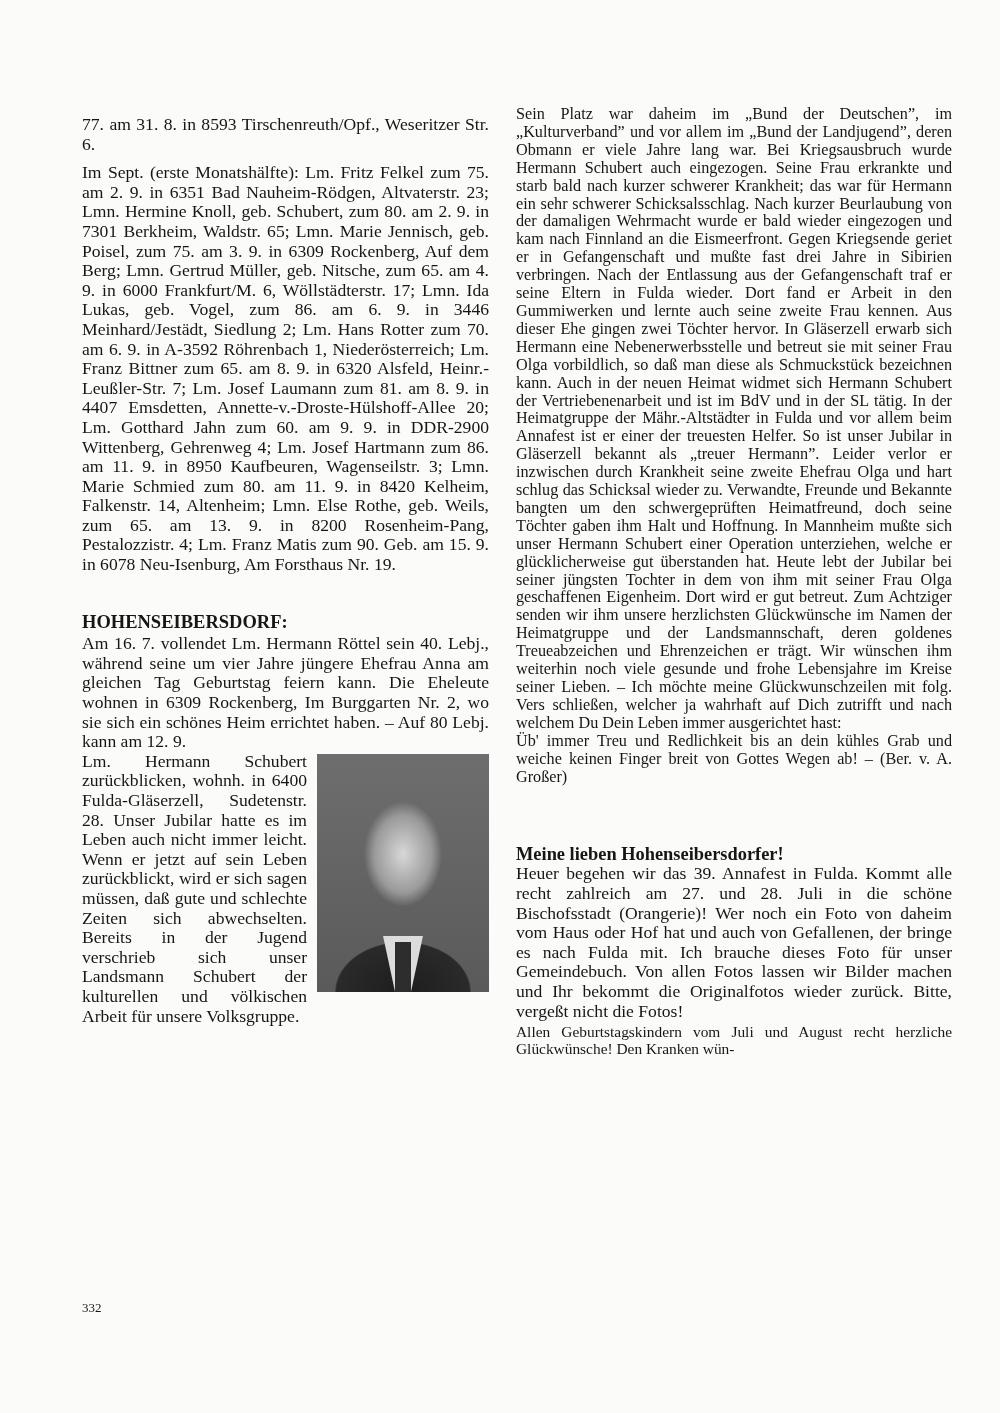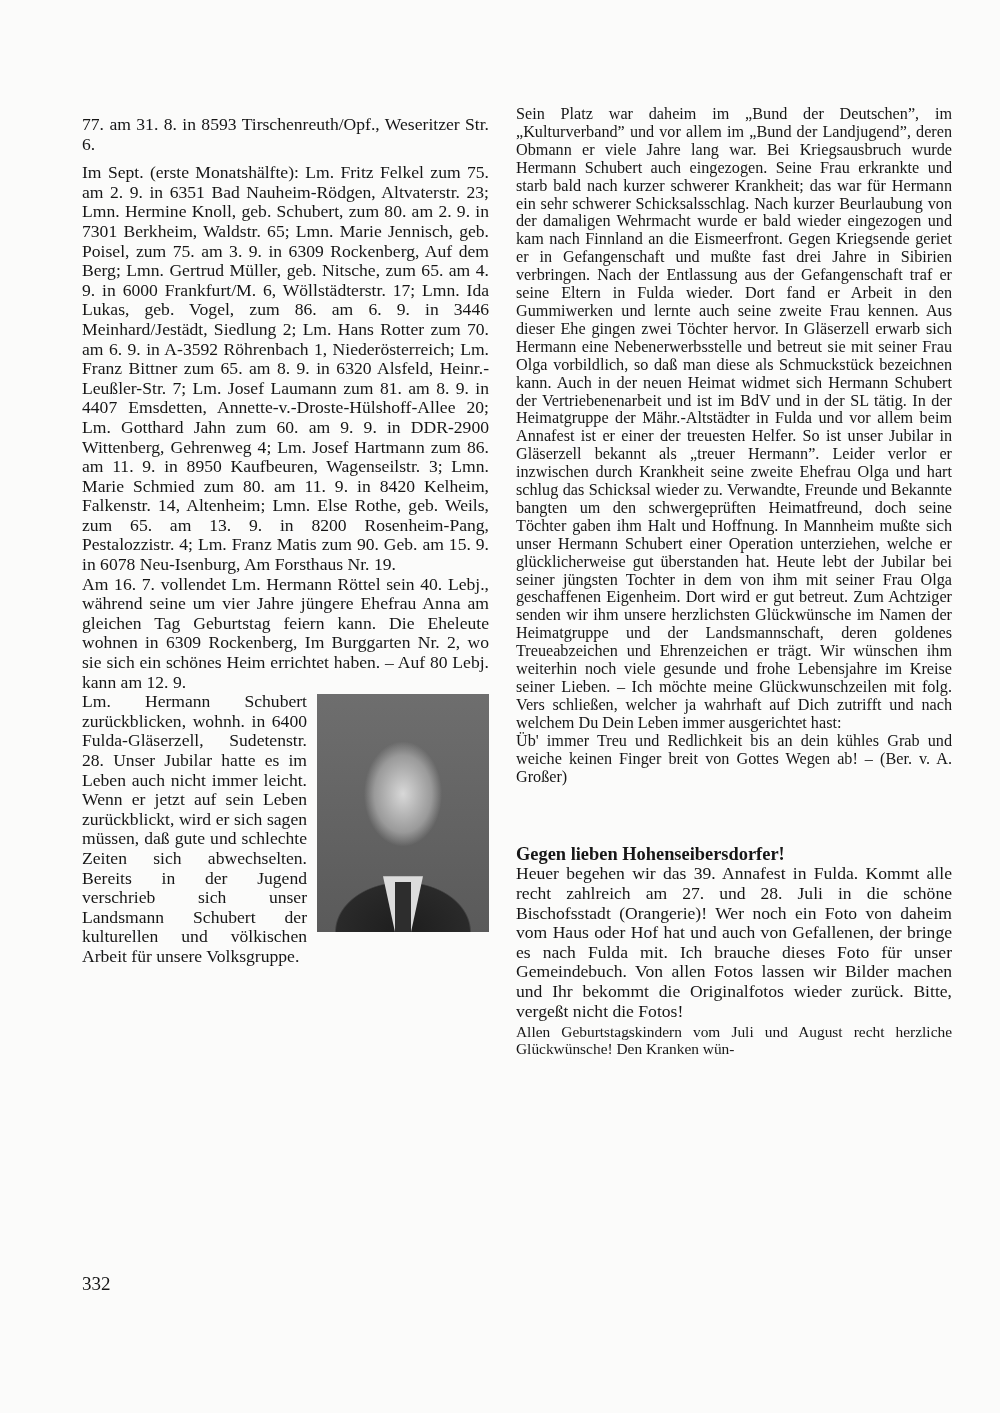--- a/index.html
+++ b/index.html
@@ -13,39 +13,40 @@
   .gap { height:9px; }
   .head { font-weight:bold; font-size:18.5px; margin-top:38px !important; margin-bottom:2px !important; }
   .rhead { font-weight:bold; font-size:18.4px; line-height:20px; margin-top:58px !important; }
   .big { font-size:17.6px; line-height:19.6px; }
   .photo { float:right; width:172px; height:238px; margin:2px 0 4px 10px;
            background:radial-gradient(ellipse 52px 70px at 50% 42%, #d8d8d8 0%, #9a9a9a 55%, transparent 75%),
                       radial-gradient(ellipse 95px 70px at 50% 100%, #1d1d1d 0%, #2a2a2a 70%, transparent 72%),
                       linear-gradient(#6e6e6e,#5a5a5a); position:relative; }
   .photo .collar { position:absolute; left:66px; bottom:0; width:40px; height:56px; background:#dcdcdc; clip-path:polygon(0 0,100% 0,70% 100%,30% 100%); }
   .photo .tie { position:absolute; left:78px; bottom:0; width:16px; height:50px; background:#2d2d2d; }
-  .pageno { position:absolute; left:82px; top:1273px; font-size:19px; }
+  .pageno { position:absolute; left:82px; top:1300px; font-size:13px; }
   b { font-weight:normal; }
 </style>
 </head>
 <body>
 
 <div class="col left">
   <p>77. am 31. 8. in 8593 Tirschenreuth/Opf., Weseritzer Str. 6.</p>
   <div class="gap"></div>
   <p><b>Im Sept.</b><span> (erste Monatshälfte): Lm. </span><b>Fritz Felkel</b><span> zum 75. am 2. 9. in 6351 Bad Nauheim-Rödgen, Altvaterstr. 23; Lmn. </span><b>Hermine Knoll,</b><span> geb. Schubert, zum 80. am 2. 9. in 7301 Berkheim, Waldstr. 65; Lmn. </span><b>Marie Jennisch,</b><span> geb. Poisel, zum 75. am 3. 9. in 6309 Rockenberg, Auf dem Berg; Lmn. </span><b>Gertrud Müller,</b><span> geb. Nitsche, zum 65. am 4. 9. in 6000 Frankfurt/M. 6, Wöllstädterstr. 17; Lmn. </span><b>Ida Lukas,</b><span> geb. Vogel, zum 86. am 6. 9. in 3446 Meinhard/Jestädt, Siedlung 2; Lm. </span><b>Hans Rotter</b><span> zum 70. am 6. 9. in A-3592 Röhrenbach 1, Niederösterreich; Lm. </span><b>Franz Bittner</b><span> zum 65. am 8. 9. in 6320 Alsfeld, Heinr.-Leußler-Str. 7; Lm. </span><b>Josef Laumann</b><span> zum 81. am 8. 9. in 4407 Emsdetten, Annette-v.-Droste-Hülshoff-Allee 20; Lm. </span><b>Gotthard Jahn</b><span> zum 60. am 9. 9. in DDR-2900 Wittenberg, Gehrenweg 4; Lm. </span><b>Josef Hartmann</b><span> zum 86. am 11. 9. in 8950 Kaufbeuren, Wagenseilstr. 3; Lmn. </span><b>Marie Schmied</b><span> zum 80. am 11. 9. in 8420 Kelheim, Falkenstr. 14, Altenheim; Lmn. </span><b>Else Rothe,</b><span> geb. Weils, zum 65. am 13. 9. in 8200 Rosenheim-Pang, Pestalozzistr. 4; Lm. </span><b>Franz Matis</b><span> zum </span><b>90. Geb.</b><span> am 15. 9. in 6078 Neu-Isenburg, Am Forsthaus Nr. 19.</span></p>
+  <p class="head">HOHENSEIBERSDORF:</p>
   <p><span>Am 16. 7. vollendet Lm. </span><b>Hermann Röttel</b><span> sein 40. Lebj., während seine um vier Jahre jüngere Ehefrau Anna am gleichen Tag Geburtstag feiern kann. Die Eheleute wohnen in 6309 Rockenberg, Im Burggarten Nr. 2, wo sie sich ein schönes Heim errichtet haben. – Auf 80 Lebj. kann am 12. 9.</span></p>
   <div class="photo" title="Portrait of Hermann Schubert">
       <div class="collar"></div>
       <div class="tie"></div>
     </div>
   <p><span>Lm. </span><b>Hermann Schubert</b><span> zurückblicken, wohnh. in 6400 Fulda-Gläserzell, Sudetenstr. 28. Unser Jubilar hatte es im Leben auch nicht immer leicht. Wenn er jetzt auf sein Leben zurückblickt, wird er sich sagen müssen, daß gute und schlechte Zeiten sich abwechselten. Bereits in der Jugend verschrieb sich unser Landsmann Schubert der kulturellen und völkischen Arbeit für unsere Volksgruppe.</span></p>
 </div>
 
 <div class="col right">
   <p>Sein Platz war daheim im „Bund der Deutschen”, im „Kulturverband” und vor allem im „Bund der Landjugend”, deren Obmann er viele Jahre lang war. Bei Kriegsausbruch wurde Hermann Schubert auch eingezogen. Seine Frau erkrankte und starb bald nach kurzer schwerer Krankheit; das war für Hermann ein sehr schwerer Schicksalsschlag. Nach kurzer Beurlaubung von der damaligen Wehrmacht wurde er bald wieder eingezogen und kam nach Finnland an die Eismeerfront. Gegen Kriegsende geriet er in Gefangenschaft und mußte fast drei Jahre in Sibirien verbringen. Nach der Entlassung aus der Gefangenschaft traf er seine Eltern in Fulda wieder. Dort fand er Arbeit in den Gummiwerken und lernte auch seine zweite Frau kennen. Aus dieser Ehe gingen zwei Töchter hervor. In Gläserzell erwarb sich Hermann eine Nebenerwerbsstelle und betreut sie mit seiner Frau Olga vorbildlich, so daß man diese als Schmuckstück bezeichnen kann. Auch in der neuen Heimat widmet sich Hermann Schubert der Vertriebenenarbeit und ist im BdV und in der SL tätig. In der Heimatgruppe der Mähr.-Altstädter in Fulda und vor allem beim Annafest ist er einer der treuesten Helfer. So ist unser Jubilar in Gläserzell bekannt als „treuer Hermann”. Leider verlor er inzwischen durch Krankheit seine zweite Ehefrau Olga und hart schlug das Schicksal wieder zu. Verwandte, Freunde und Bekannte bangten um den schwergeprüften Heimatfreund, doch seine Töchter gaben ihm Halt und Hoffnung. In Mannheim mußte sich unser Hermann Schubert einer Operation unterziehen, welche er glücklicherweise gut überstanden hat. Heute lebt der Jubilar bei seiner jüngsten Tochter in dem von ihm mit seiner Frau Olga geschaffenen Eigenheim. Dort wird er gut betreut. Zum Achtziger senden wir ihm unsere herzlichsten Glückwünsche im Namen der Heimatgruppe und der Landsmannschaft, deren goldenes Treueabzeichen und Ehrenzeichen er trägt. Wir wünschen ihm weiterhin noch viele gesunde und frohe Lebensjahre im Kreise seiner Lieben. – Ich möchte meine Glückwunschzeilen mit folg. Vers schließen, welcher ja wahrhaft auf Dich zutrifft und nach welchem Du Dein Leben immer ausgerichtet hast:</p>
   <p>Üb' immer Treu und Redlichkeit bis an dein kühles Grab und weiche keinen Finger breit von Gottes Wegen ab! – (Ber. v. A. Großer)</p>
-  <p class="rhead">Gegen lieben Hohenseibersdorfer!</p>
+  <p class="rhead">Meine lieben Hohenseibersdorfer!</p>
   <p class="big"><span>Heuer begehen wir das </span><b>39. Annafest in Fulda.</b><span> Kommt alle recht zahlreich am 27. und 28. Juli in die schöne Bischofsstadt (Orangerie)! Wer noch ein Foto von daheim vom Haus oder Hof hat und auch von Gefallenen, der bringe es nach Fulda mit. Ich brauche dieses Foto für unser Gemeindebuch. Von allen Fotos lassen wir Bilder machen und Ihr bekommt die Originalfotos wieder zurück. Bitte, vergeßt nicht die Fotos!</span></p>
   <p class="small" style="margin-top:3px">Allen Geburtstagskindern vom Juli und August recht herzliche Glückwünsche! Den Kranken wün-</p>
 </div>
 
 <div class="pageno">332</div>
 
 </body></html>

